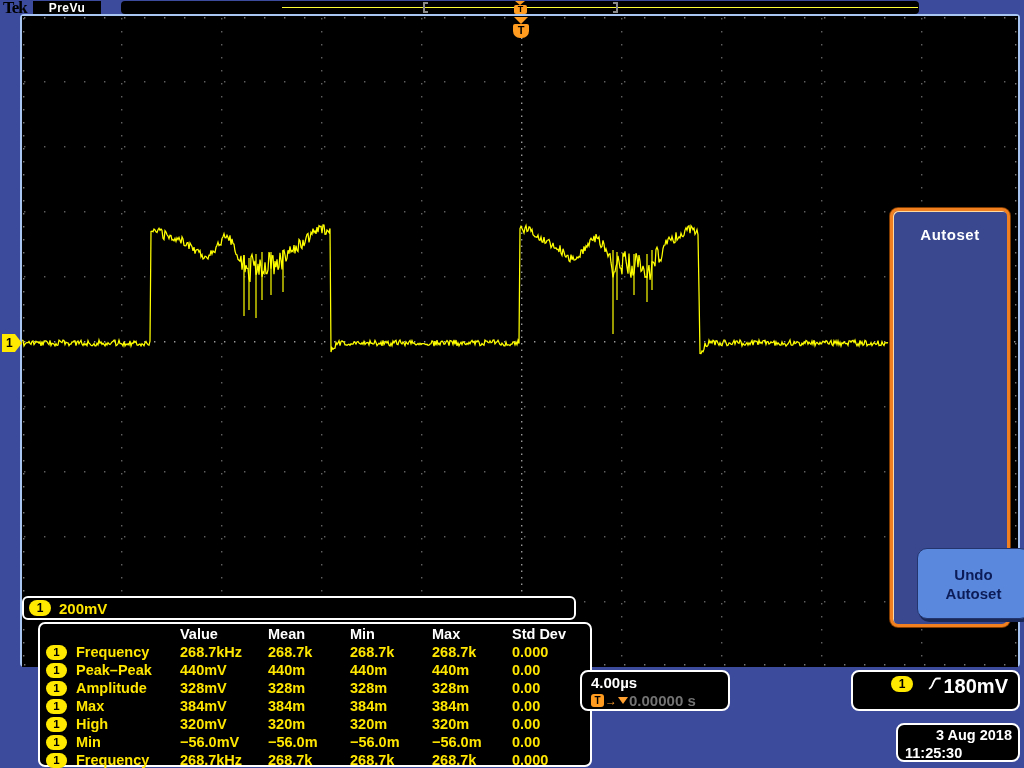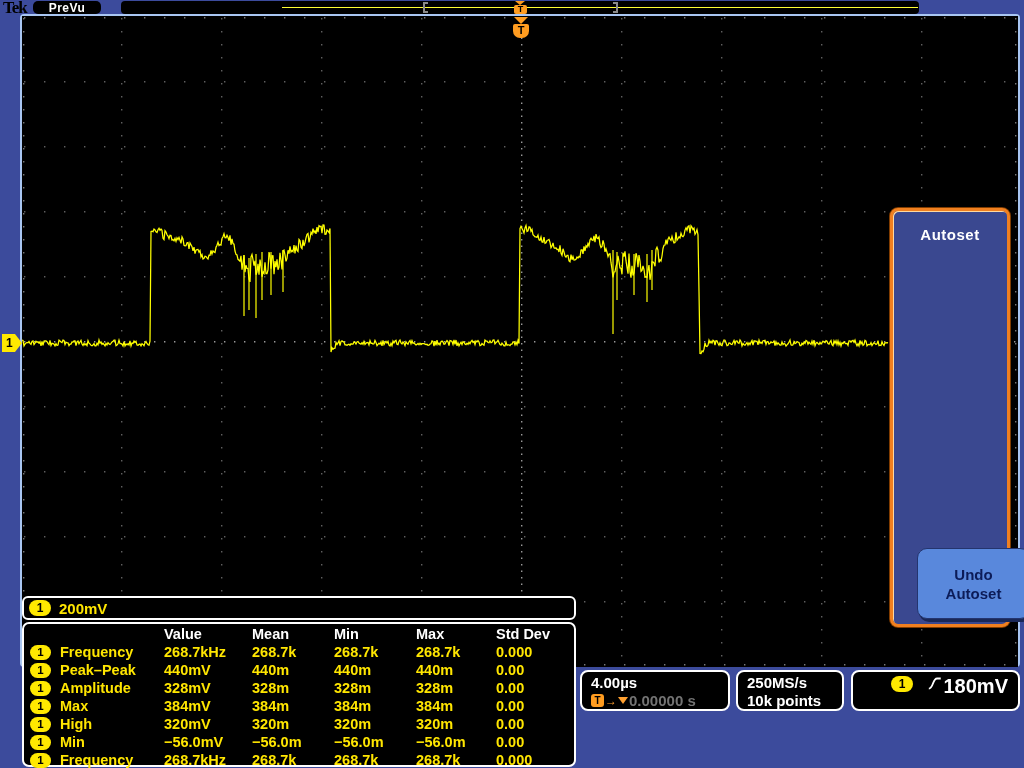--- a/index.html
+++ b/index.html
@@ -4,21 +4,21 @@
 <style>
   * { margin:0; padding:0; box-sizing:border-box; }
   html,body { width:1024px; height:768px; }
   body { font-family:"Liberation Sans", sans-serif; font-weight:bold; }
   #scope { position:relative; width:1024px; height:768px; background:#3c4b9c; overflow:hidden; }
 
   
   .tek-logo { position:absolute; left:3px; top:-2px; color:#000;
               font-family:"Liberation Serif", serif; font-size:17px; letter-spacing:-1px; }
   .prevu-box { position:absolute; left:33px; top:1px; width:68px; height:13px;
-               background:#000; border-radius:5px; color:#fff; font-size:12px;
+               background:#000; border-radius:0; color:#fff; font-size:12px;
                display:flex; align-items:center; justify-content:center; letter-spacing:0.5px; }
   .record-bar { position:absolute; left:121px; top:1px; width:798px; height:13px;
                 background:#000; border-radius:4px; }
   .record-line { position:absolute; left:161px; top:6px; width:636px; height:1px; background:#ffff33; }
   .bracket { position:absolute; top:1px; width:5px; height:11px; }
   .bracket.l { left:302px; border-left:2px solid #8a8a8a; border-top:2px solid #8a8a8a; border-bottom:2px solid #8a8a8a; }
   .bracket.r { left:492px; border-right:2px solid #8a8a8a; border-top:2px solid #8a8a8a; border-bottom:2px solid #8a8a8a; }
   .rec-t-tri { position:absolute; left:394px; top:0; width:0; height:0;
                border-left:5px solid transparent; border-right:5px solid transparent; border-top:4px solid #ff9c20; }
   .rec-t-box { position:absolute; left:393px; top:4px; width:13px; height:9px; background:#ff9c20;
@@ -43,21 +43,21 @@
 
   
   .chan-bar { position:absolute; left:22px; top:596px; width:554px; height:24px; background:#000;
               border:2px solid #fff; border-radius:6px; display:flex; align-items:center; }
   .badge { background:#ffe900; color:#000; border-radius:9px; width:22px; height:16px;
            font-size:12px; line-height:16px; text-align:center; flex:none; }
   .chan-bar .badge { margin-left:5px; }
   .chan-scale { color:#ffe600; font-size:15px; margin-left:8px; }
 
   
-  .meas-table { position:absolute; left:22px; top:622px; width:554px; height:145px; background:#000;
+  .meas-table { position:absolute; left:38px; top:622px; width:554px; height:145px; background:#000;
                 border:2px solid #fff; border-radius:7px; padding:1px 0 0 6px; font-size:14.5px; }
   .mrow { display:grid; grid-template-columns:30px 104px 88px 82px 82px 80px 1fr;
           height:18px; align-items:center; }
   .mrow .badge { width:21px; height:15px; line-height:15px; font-size:11.5px; border-radius:8px; }
   .mhead { color:#fff; }
   .mname, .mval { color:#ffe600; }
 
   
   .sbox { position:absolute; background:#000; border:2px solid #fff; border-radius:8px; color:#fff; }
   .hbox { left:580px; top:670px; width:150px; height:41px; padding:2px 0 0 9px; }
@@ -231,32 +231,32 @@
 
   <div class="sbox hbox">
     <div class="hscale">4.00µs</div>
     <div class="htrig">
       <span class="t-sq">T</span>
       <span class="h-arrow">→</span>
       <span class="h-tri"></span>
       <span class="h-pos">0.00000 s</span>
     </div>
   </div>
-  <div class="sbox abox">
-    <div>250MS/s</div>
-    <div>10k points</div>
-  </div>
   <div class="sbox tbox">
     <span class="badge">1</span>
     <svg class="slope-svg" width="18" height="18" viewBox="0 0 18 18">
       <path d="M2,14 C7,14 6,3 11,3 L15,3" stroke="#fff" stroke-width="2" fill="none"></path>
     </svg>
     <span class="t-level">180mV</span>
   </div>
 
+  <div class="dtbox">
+    <div class="dt-date">3 Aug 2018</div>
+    <div>11:25:30</div>
+  </div>
 
   <div class="panel">
     <div class="panel-title">Autoset</div>
     <div class="undo-btn">
       <span>Undo</span>
       <span>Autoset</span>
     </div>
   </div>
 
 </div>

